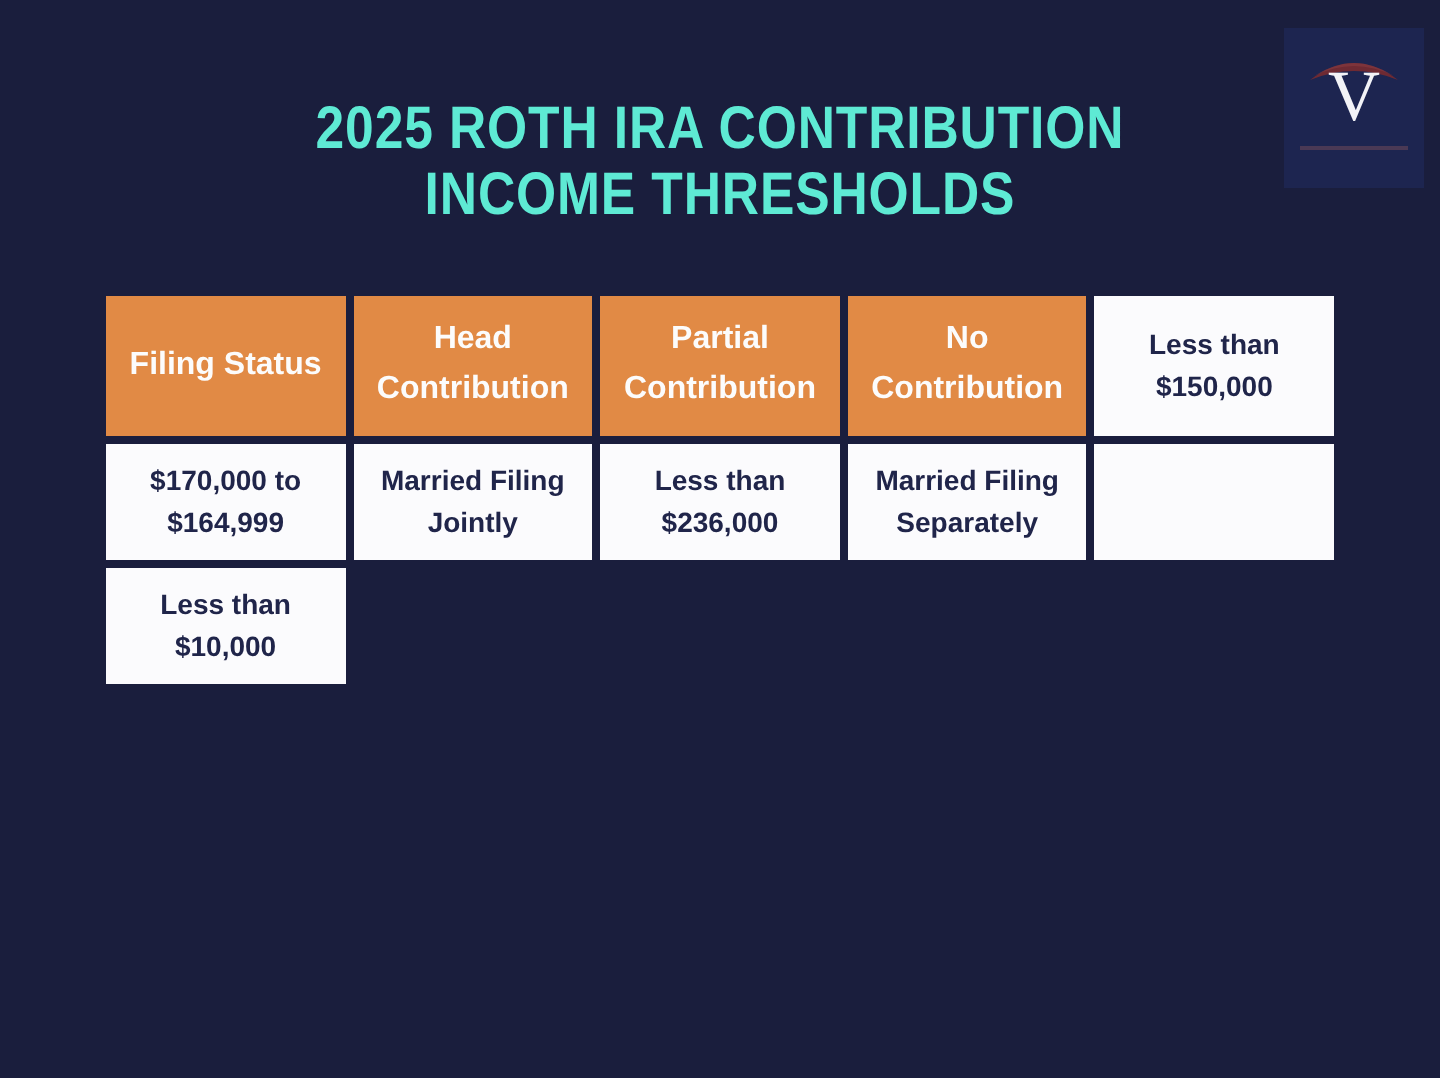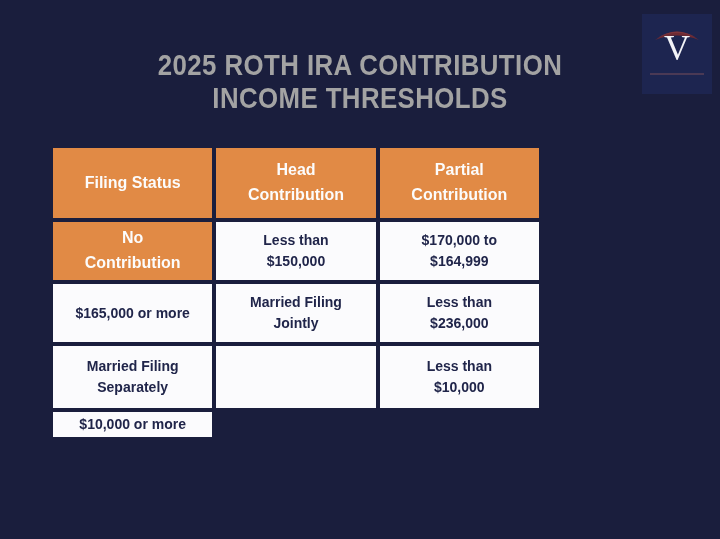--- a/index.html
+++ b/index.html
@@ -46,39 +46,39 @@
     height: 2px;
     background: rgba(160, 95, 95, 0.35);
   }
   
   .title-block {
     position: absolute;
     top: 48px;
     left: 0;
     width: 720px;
     text-align: center;
-    color: #a3a3a3;
+    color: #5eead4;
   }
   .title-line {
     font-size: 30px;
     font-weight: 800;
     line-height: 33px;
     letter-spacing: 0.5px;
     transform: scaleX(0.86);
     transform-origin: 50% 50%;
     white-space: nowrap;
   }
   
   .grid-table {
     position: absolute;
     top: 148px;
     left: 53px;
-    width: 486px;
+    width: 614px;
     display: grid;
-    grid-template-columns: repeat(3, 1fr);
+    grid-template-columns: repeat(5, 1fr);
     grid-template-rows: 70px 58px 58px 62px;
     gap: 4px;
   }
   .cell {
     display: flex;
     align-items: center;
     justify-content: center;
     text-align: center;
     white-space: pre-line;
     padding: 2px 2px;
@@ -125,29 +125,27 @@
 Contribution</div>
     <div class="cell header">Partial
 Contribution</div>
     <div class="cell header">No
 Contribution</div>
 
     <div class="cell body">Less than
 $150,000</div>
     <div class="cell body">$170,000 to
 $164,999</div>
-    <div class="cell body">$165,000 or more</div>
 
     <div class="cell body">Married Filing
 Jointly</div>
     <div class="cell body">Less than
 $236,000</div>
 
     <div class="cell body">Married Filing
 Separately</div>
     <div class="cell body"></div>
     <div class="cell body">Less than
 $10,000</div>
-    <div class="cell body">$10,000 or more</div>
 
   </div>
 
 </div>
 
 </body></html>

